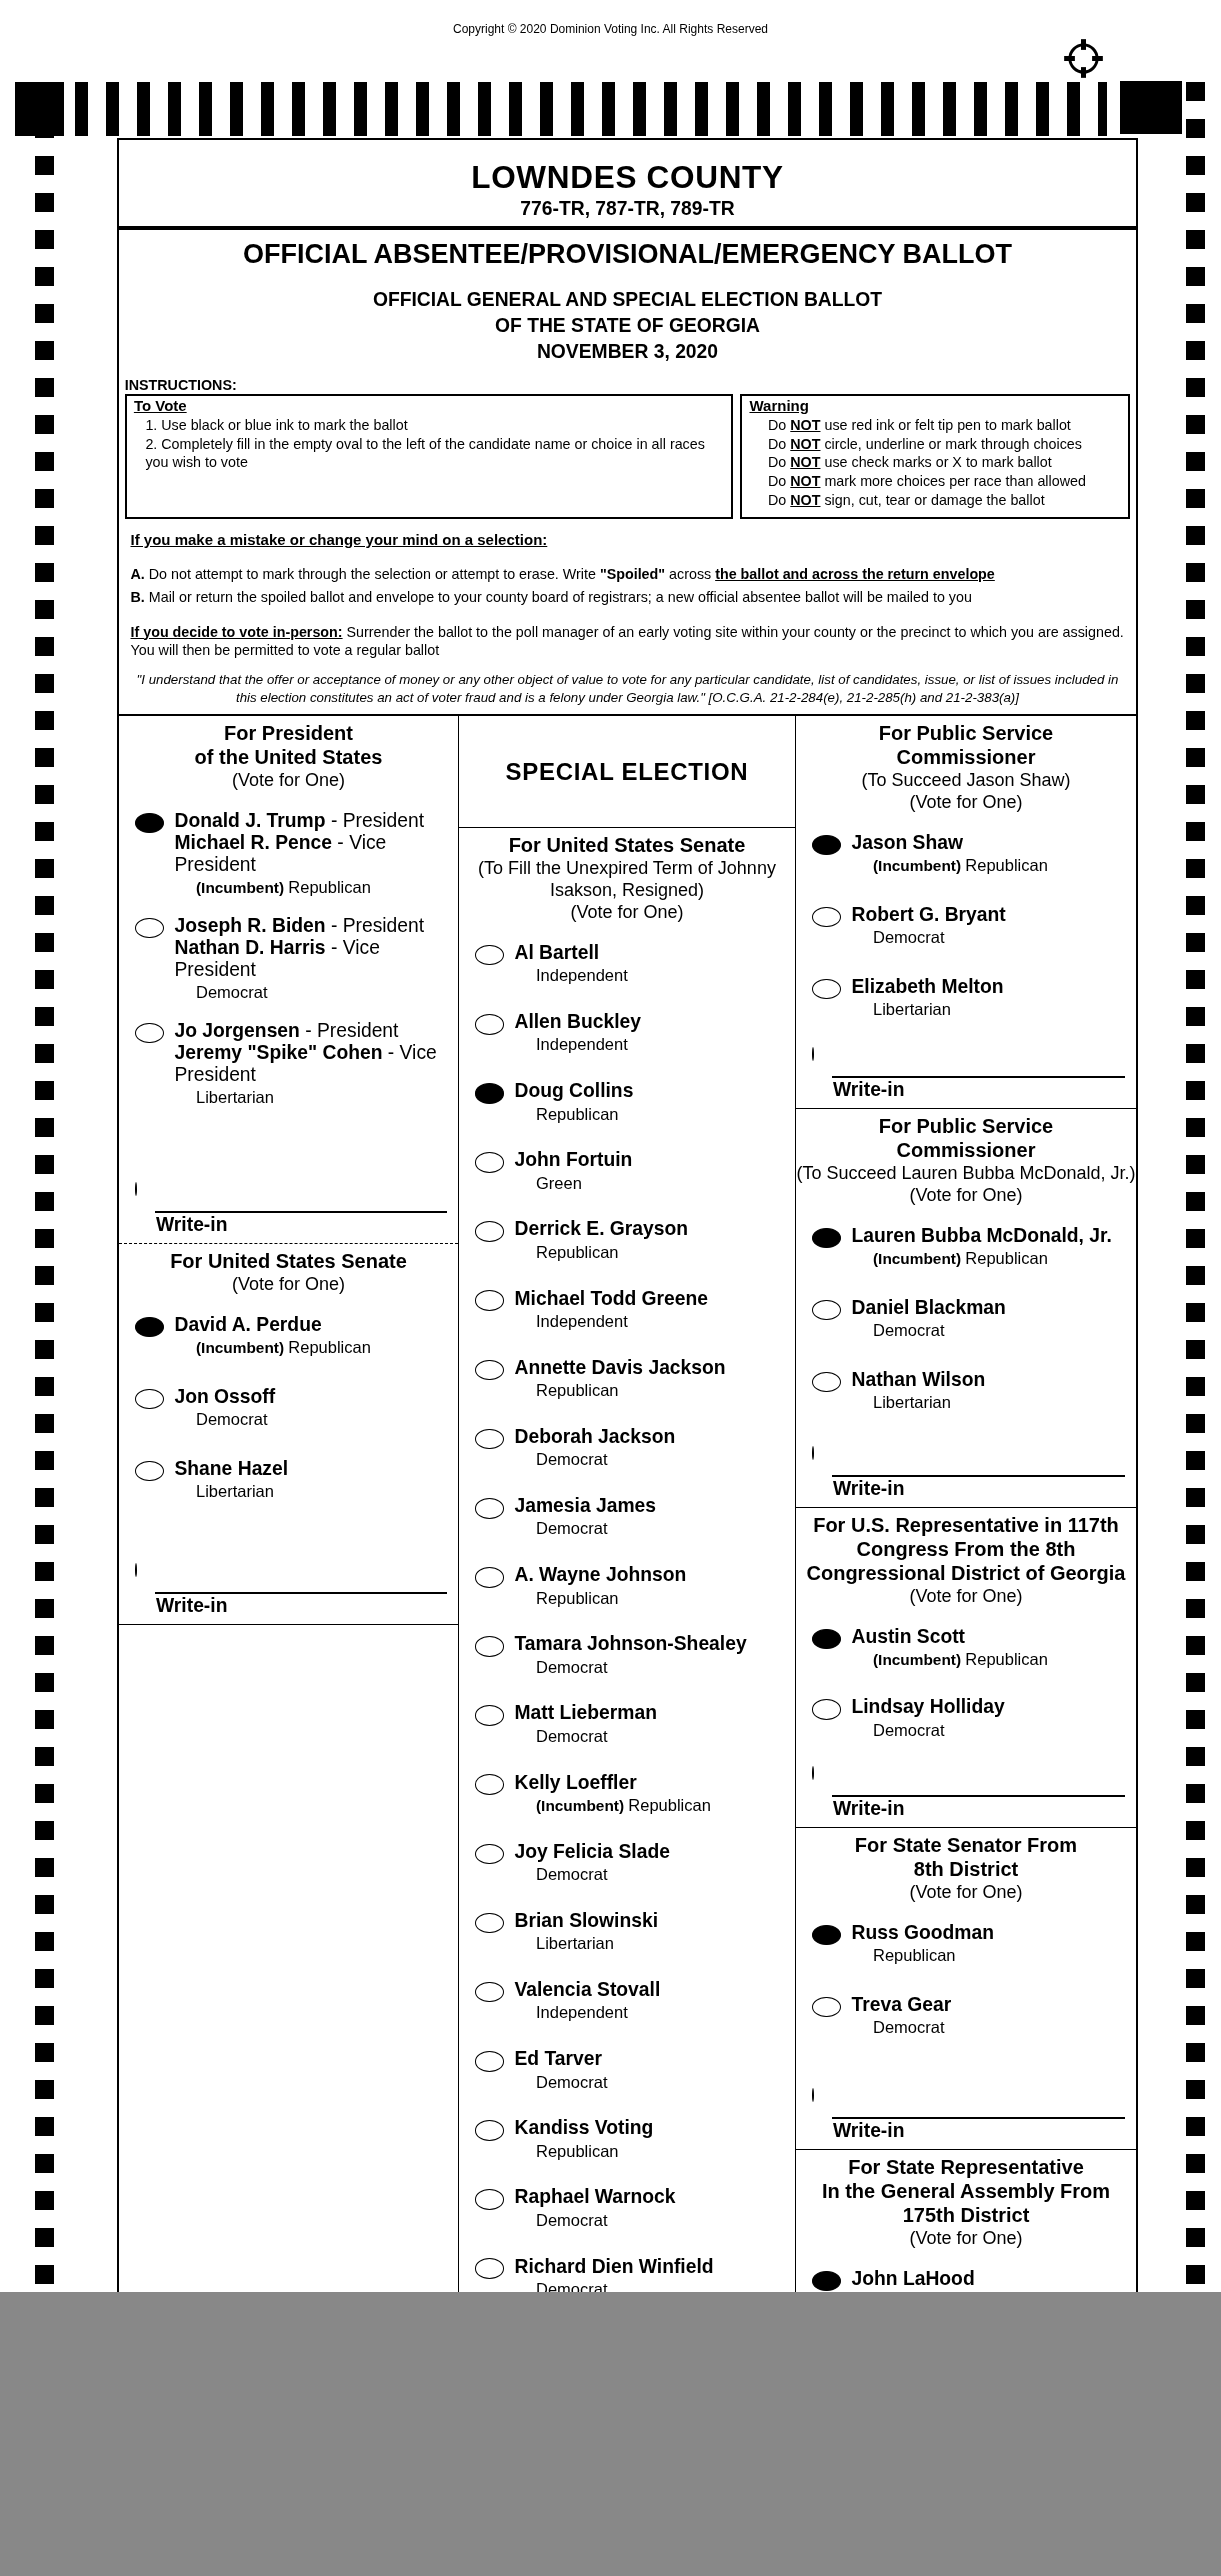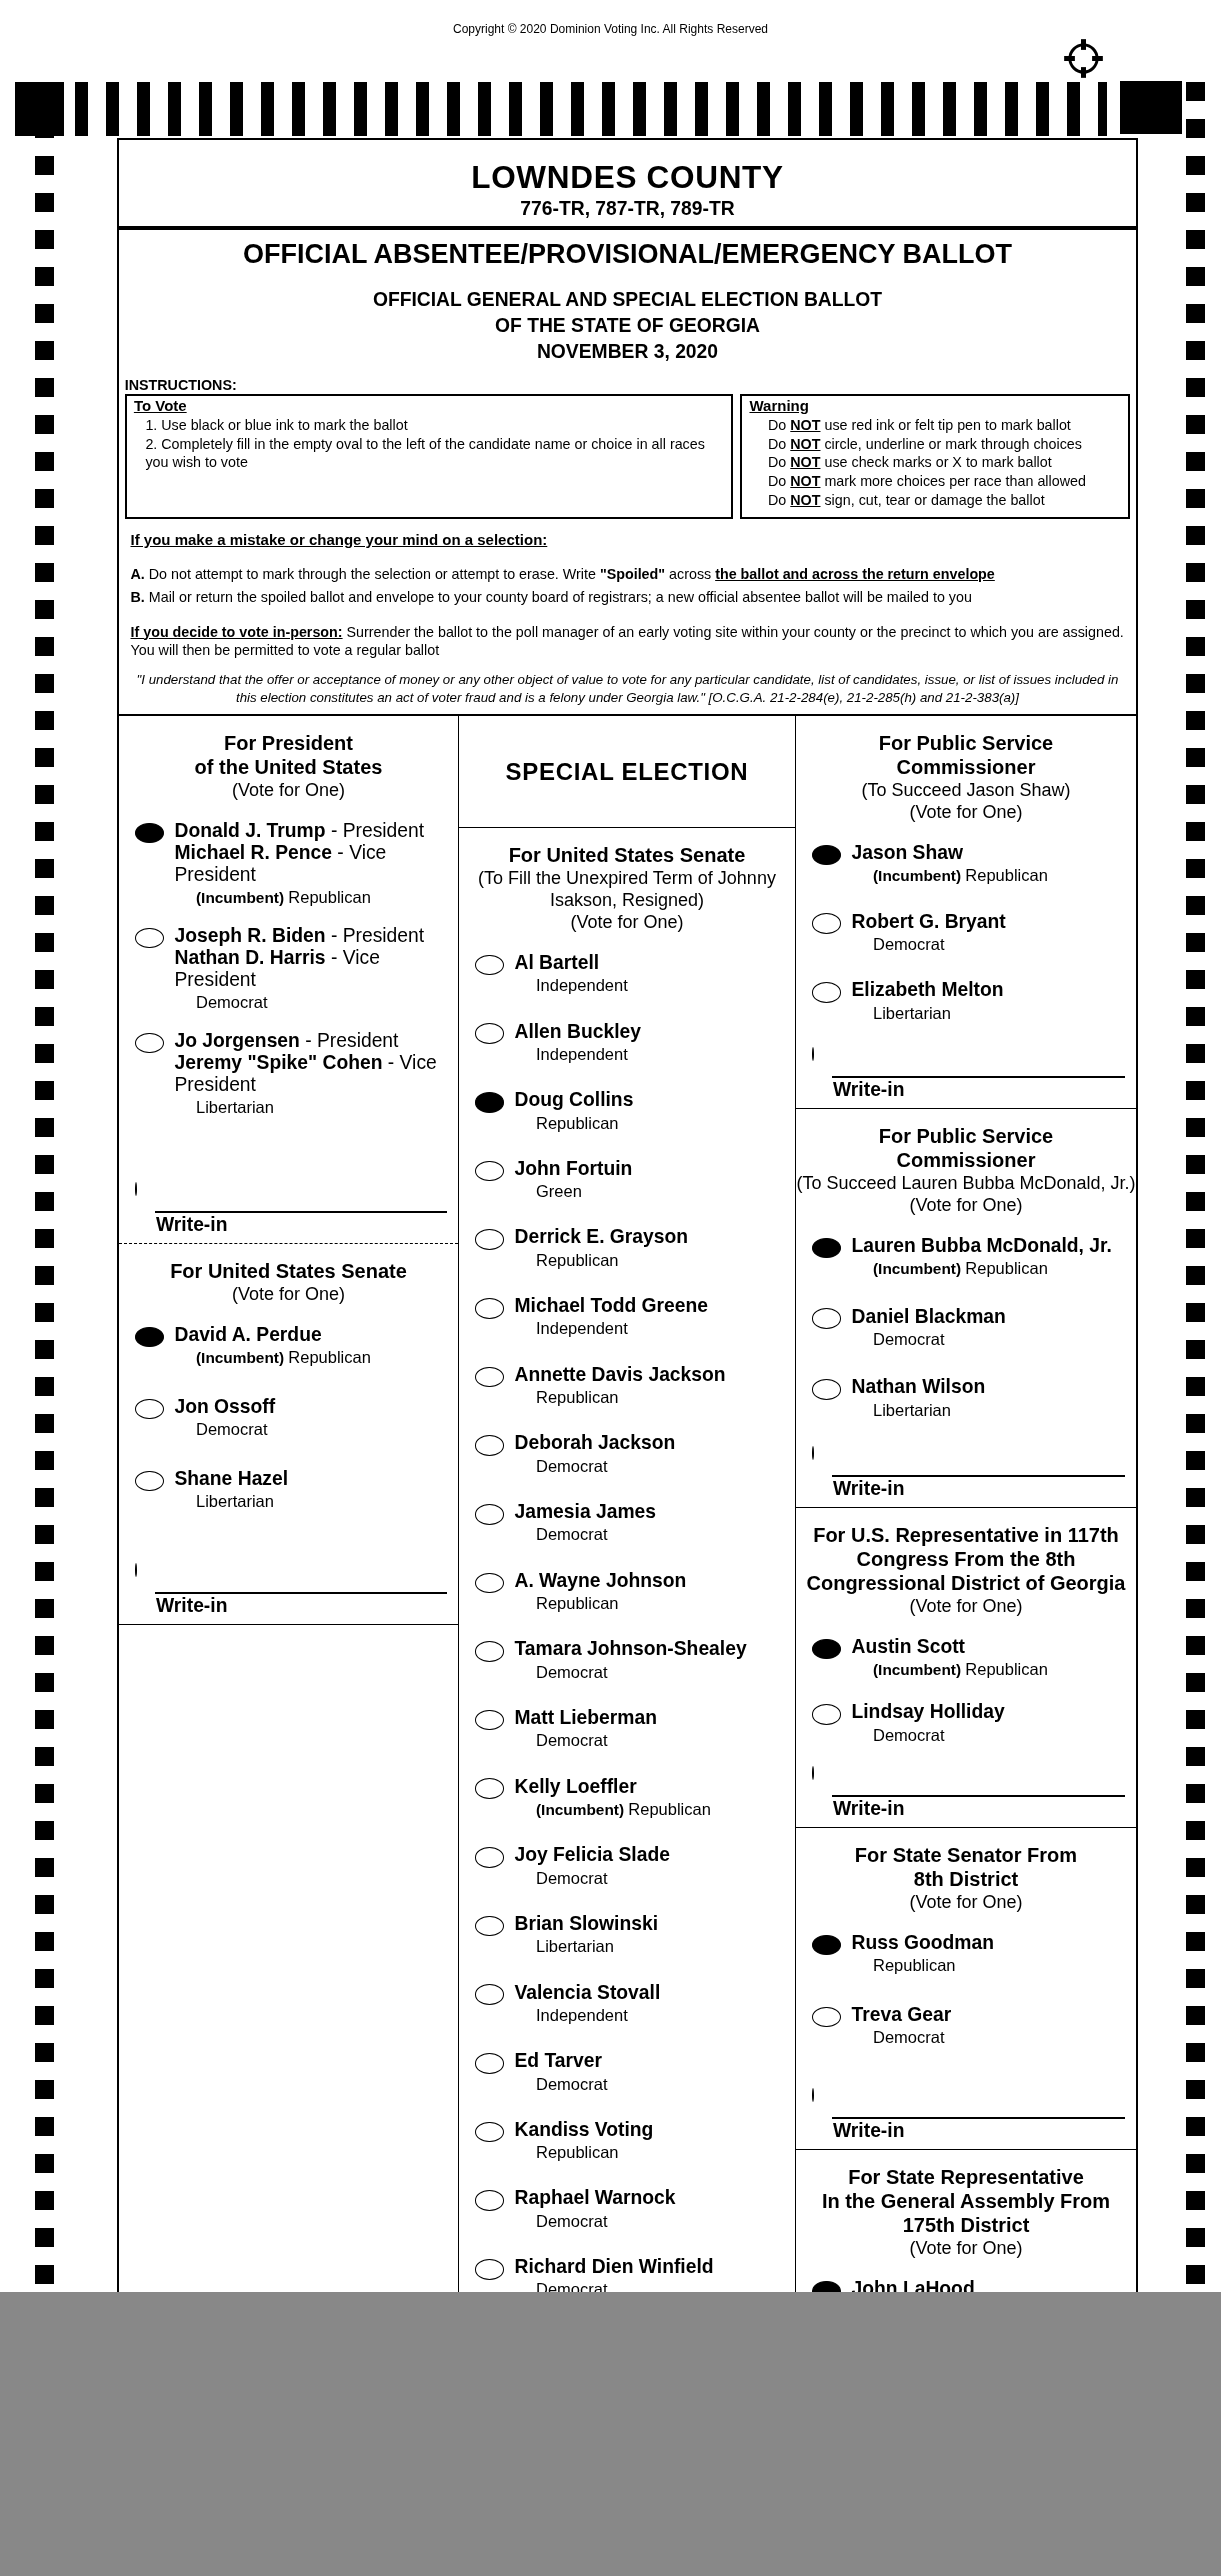--- a/index.html
+++ b/index.html
@@ -54,21 +54,21 @@
   .col-1{width:340px;border-right:1.4px solid #000;}
   .col-2{width:337px;border-right:1.4px solid #000;}
   .col-3{flex:1;}
   .race{border-bottom:1.4px solid #000;box-sizing:border-box;display:flex;flex-direction:column;overflow:hidden;}
   .race-president{border-bottom-style:dashed;}
   .col-2 .race:last-child,.col-3 .race:last-child{border-bottom:none;}
   .special-header{border-bottom:1.4px solid #000;height:112px;box-sizing:border-box;
       display:flex;align-items:center;justify-content:center;}
   .special-header-text{font-size:24px;font-weight:bold;letter-spacing:0.7px;}
 
-  .race-title{text-align:center;padding-top:15px;margin-bottom:18.6px;}
+  .race-title{text-align:center;padding-top:5px;margin-bottom:18.6px;}
   .rt-line{font-size:20px;font-weight:bold;line-height:24px;}
   .rt-sub{font-size:18px;font-weight:normal;line-height:22px;}
 
   .cand{display:flex;align-items:flex-start;padding-left:15.8px;height:72px;box-sizing:border-box;}
   .cand.two{height:105px;}
   .col-2 .cand{height:71px;}
   .oval{width:27px;height:18.6px;border:1.8px solid #000;border-radius:50%;flex:none;margin-top:2.9px;background:#fff;}
   .oval.filled{background:#000;}
   .cand-text{margin-left:10.7px;}
   .cand-name{font-size:19.3px;line-height:22px;}

